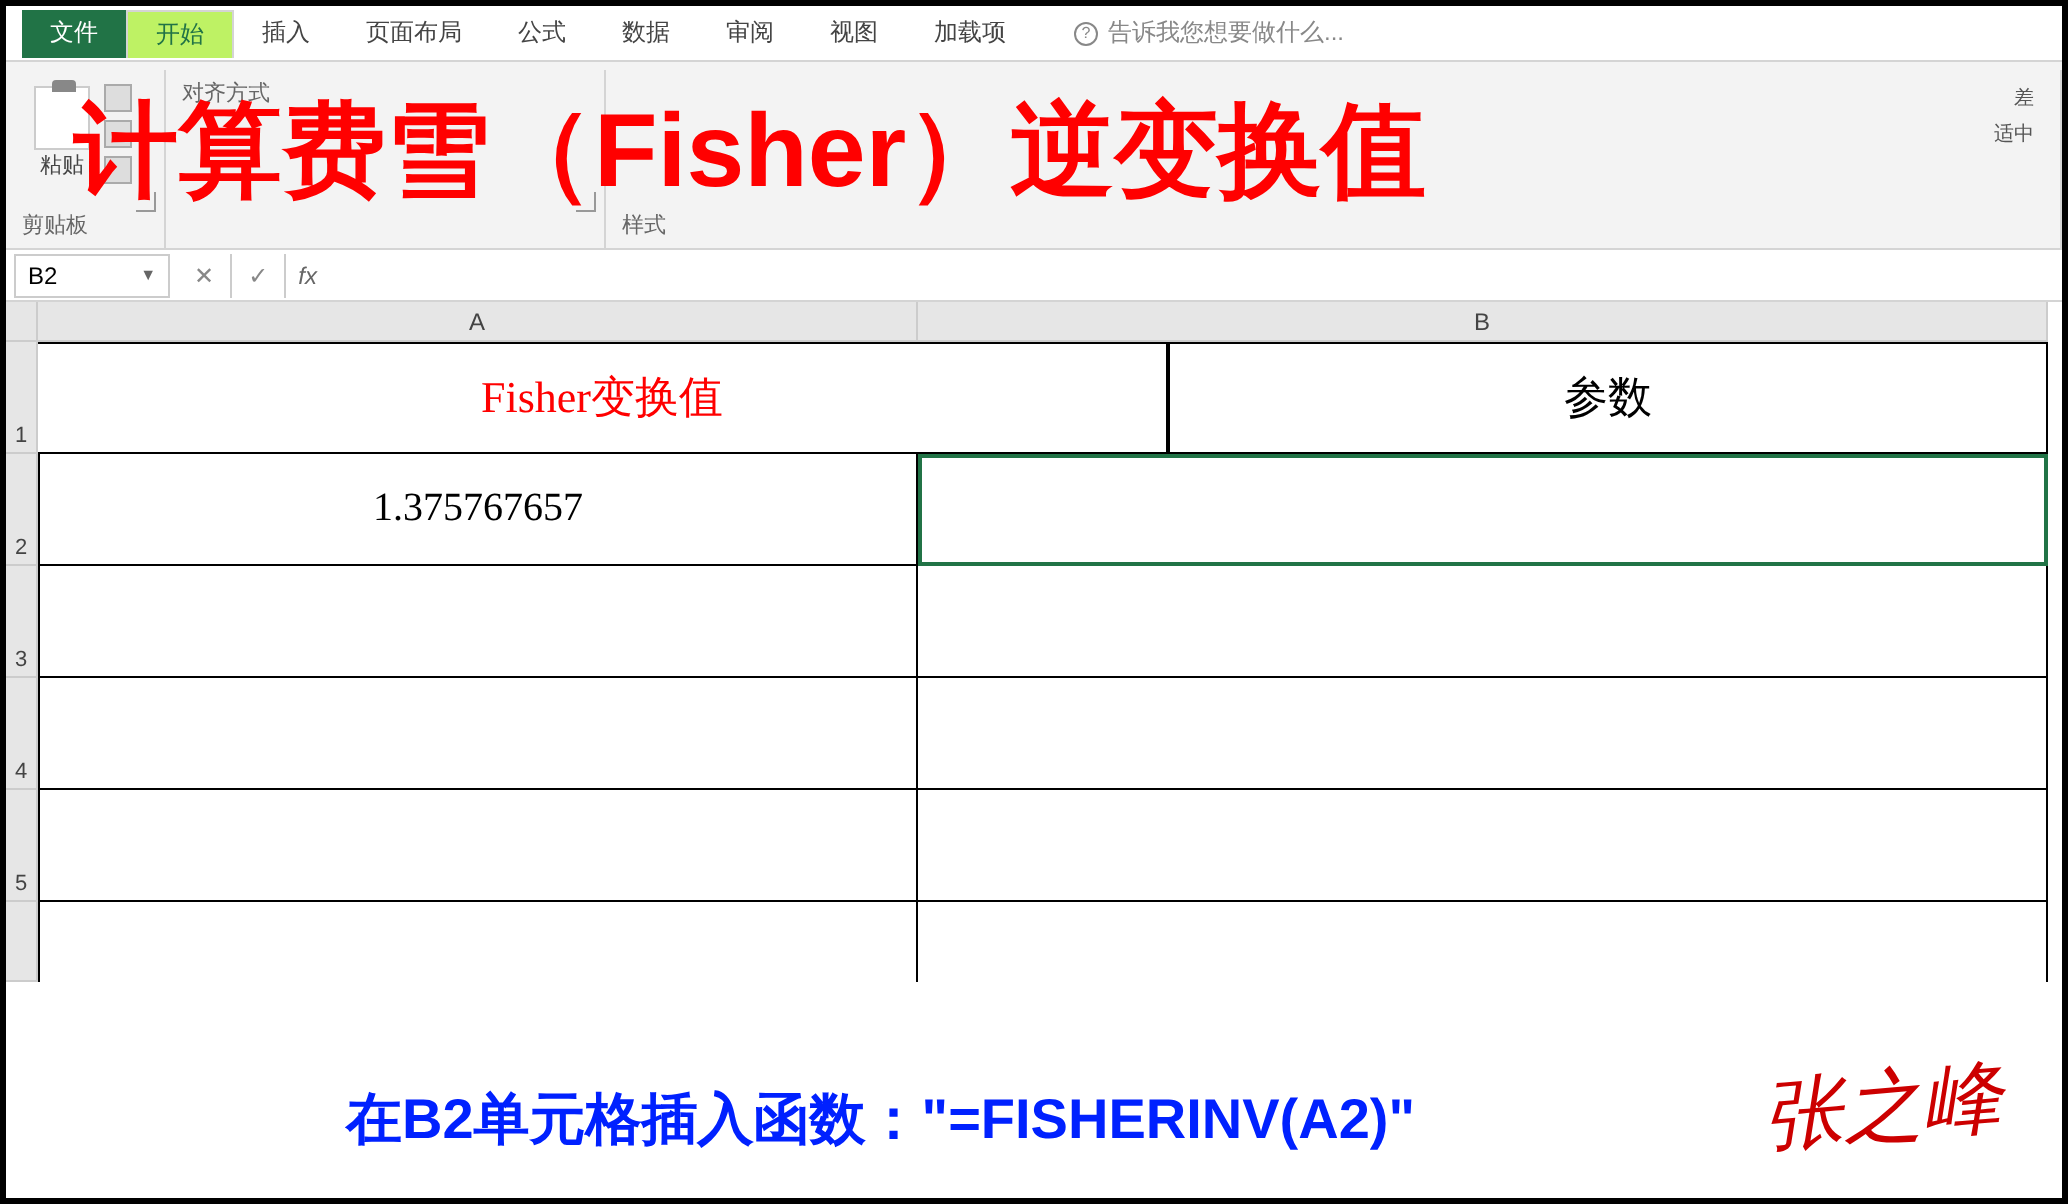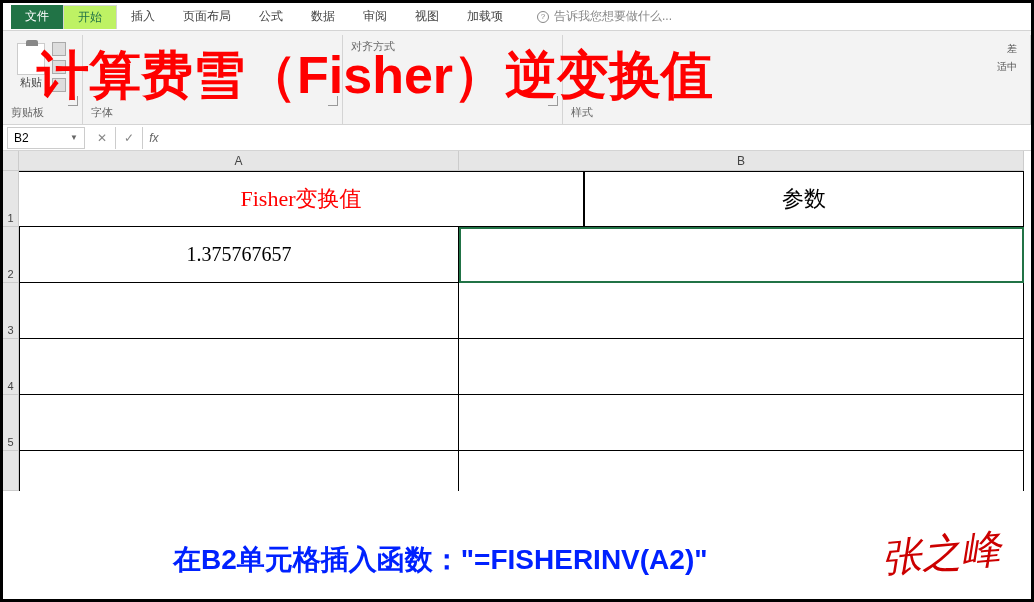--- a/index.html
+++ b/index.html
@@ -83,25 +83,20 @@
             <span class="tiny-icon"></span>
           </div>
         <div class="small-btn">
             <span class="tiny-icon"></span>
           </div>
       </div>
     </div>
     <div class="ribbon-group-label">剪贴板</div>
     <div class="corner"></div>
   </div>
-  <div class="ribbon-group" style="width:260px">
-    <div class="ribbon-content"></div>
-    <div class="ribbon-group-label">字体</div>
-    <div class="corner"></div>
-  </div>
   <div class="ribbon-group" style="width:220px">
     <div class="ribbon-group-label">对齐方式</div>
     <div class="corner"></div>
   </div>
   <div class="ribbon-group" style="flex:1">
     <div class="ribbon-content" style="justify-content:flex-end;width:100%">
       <div class="small-btns" style="align-items:flex-end">
         <div class="small-btn">
             <span>差</span>
           </div>

